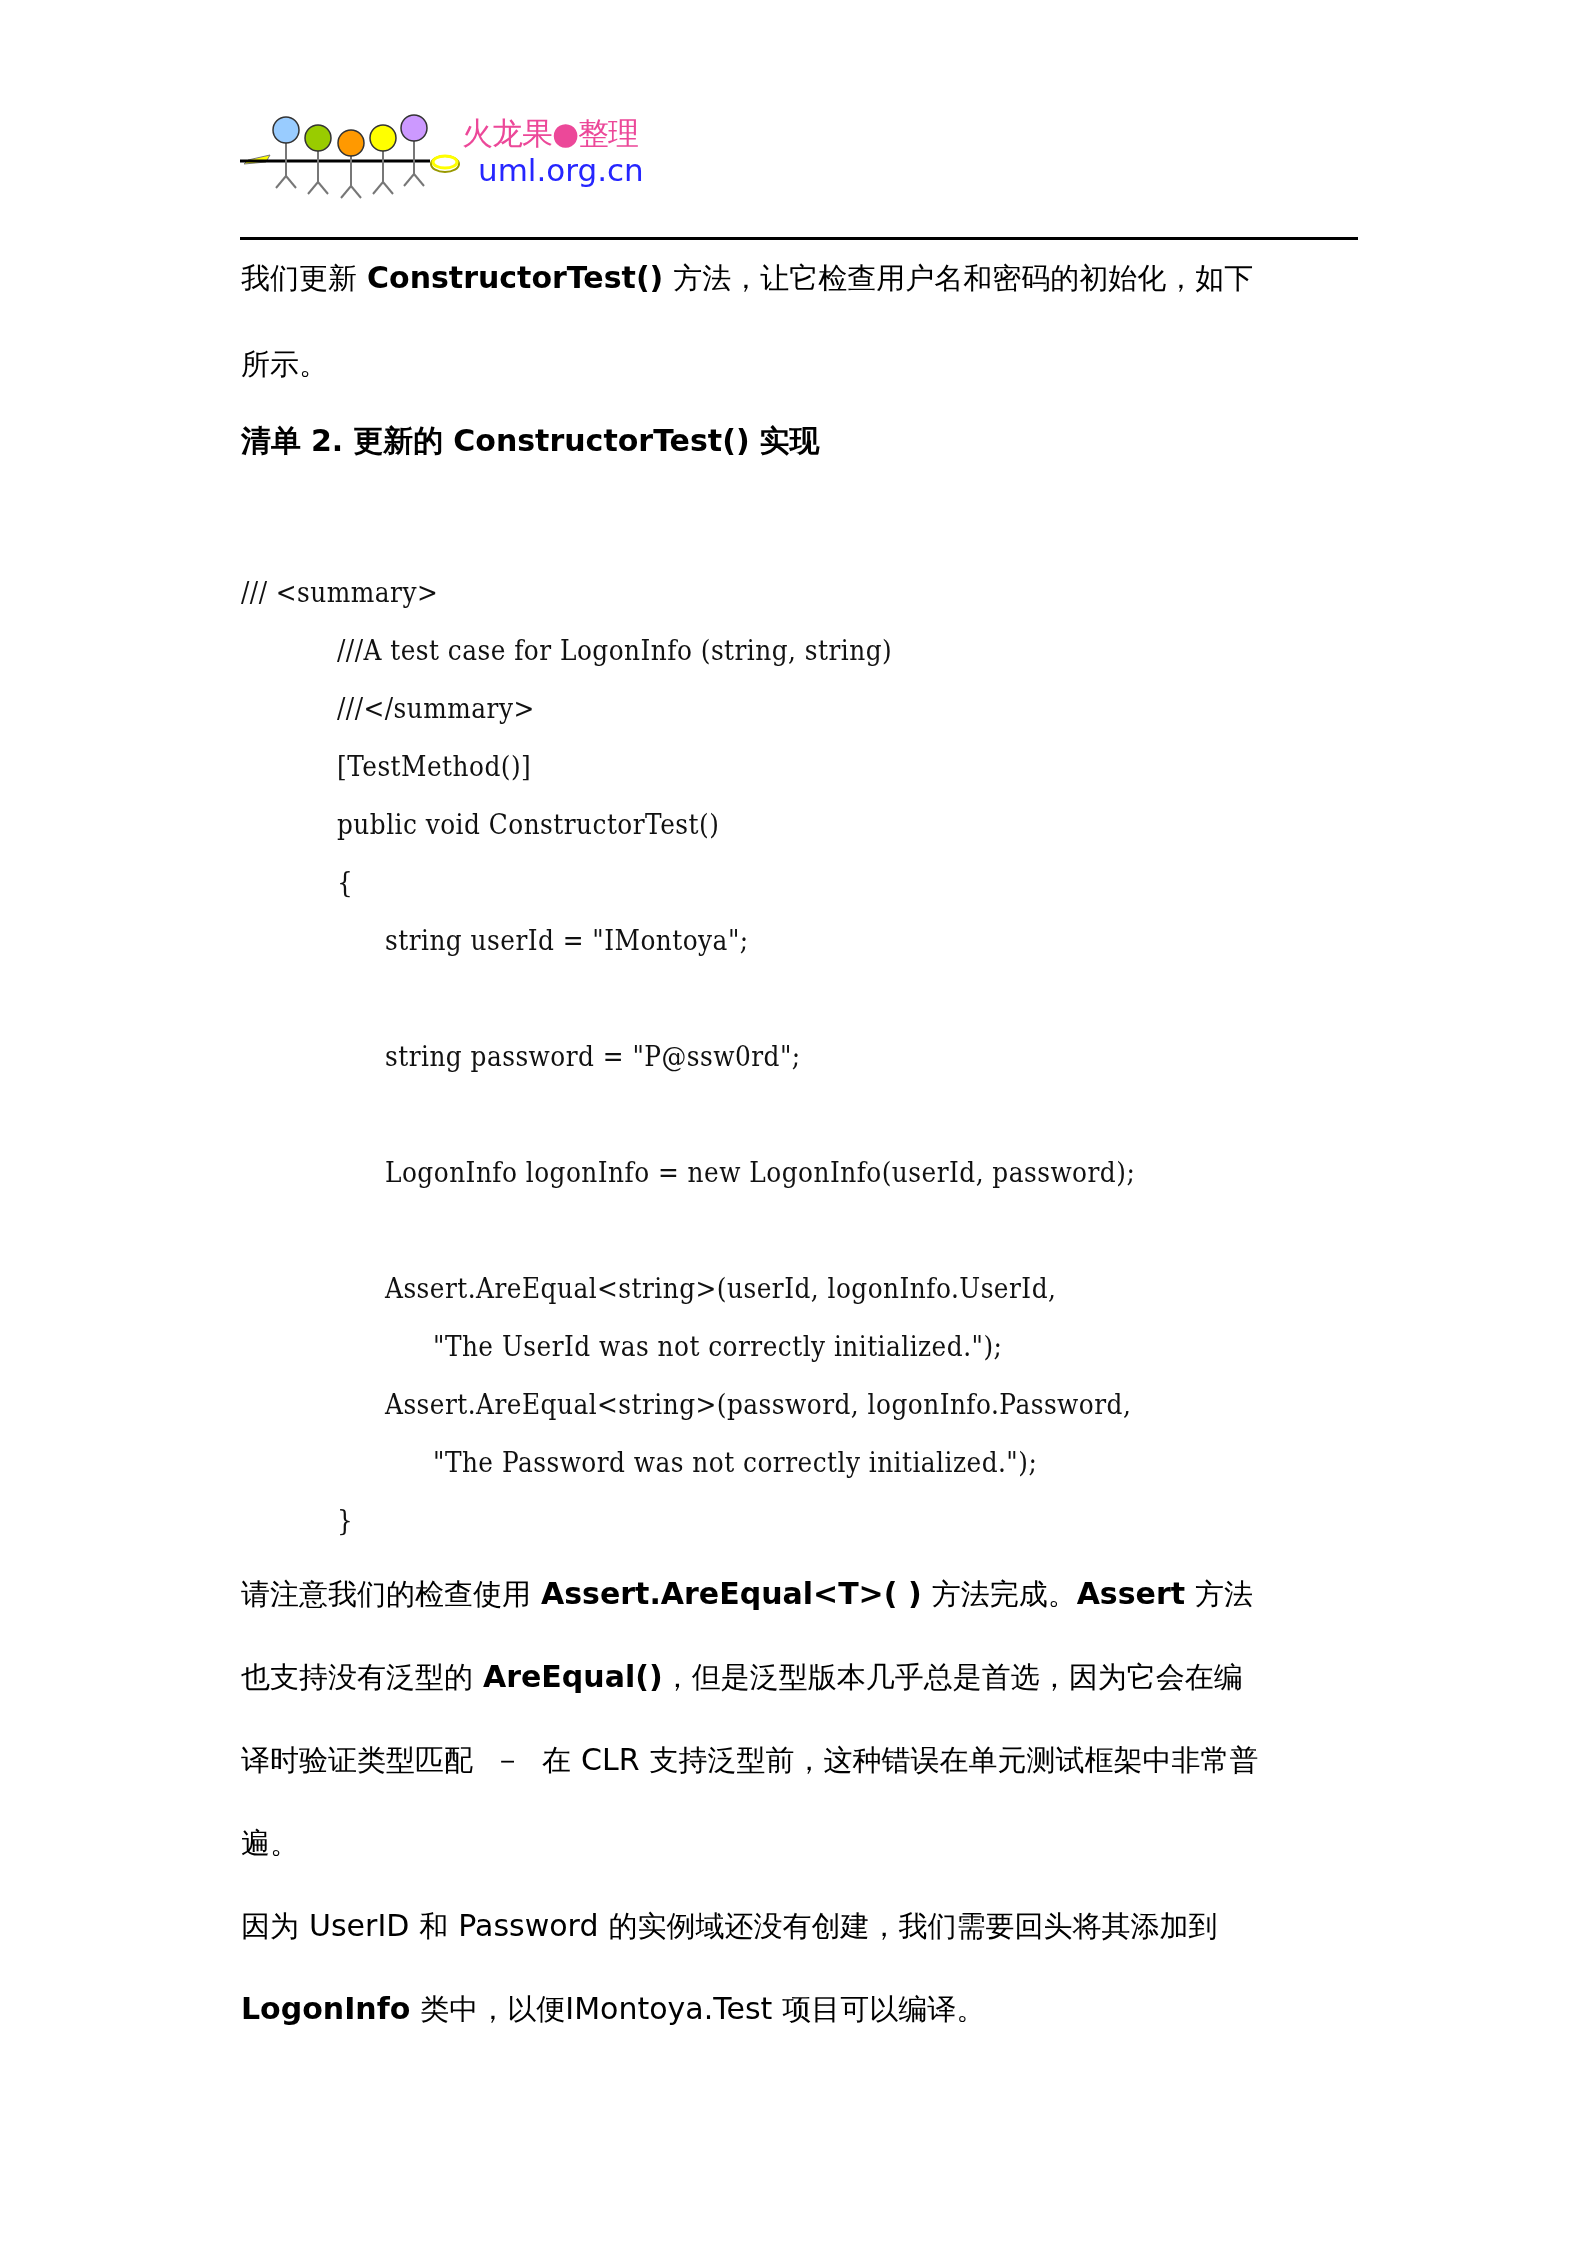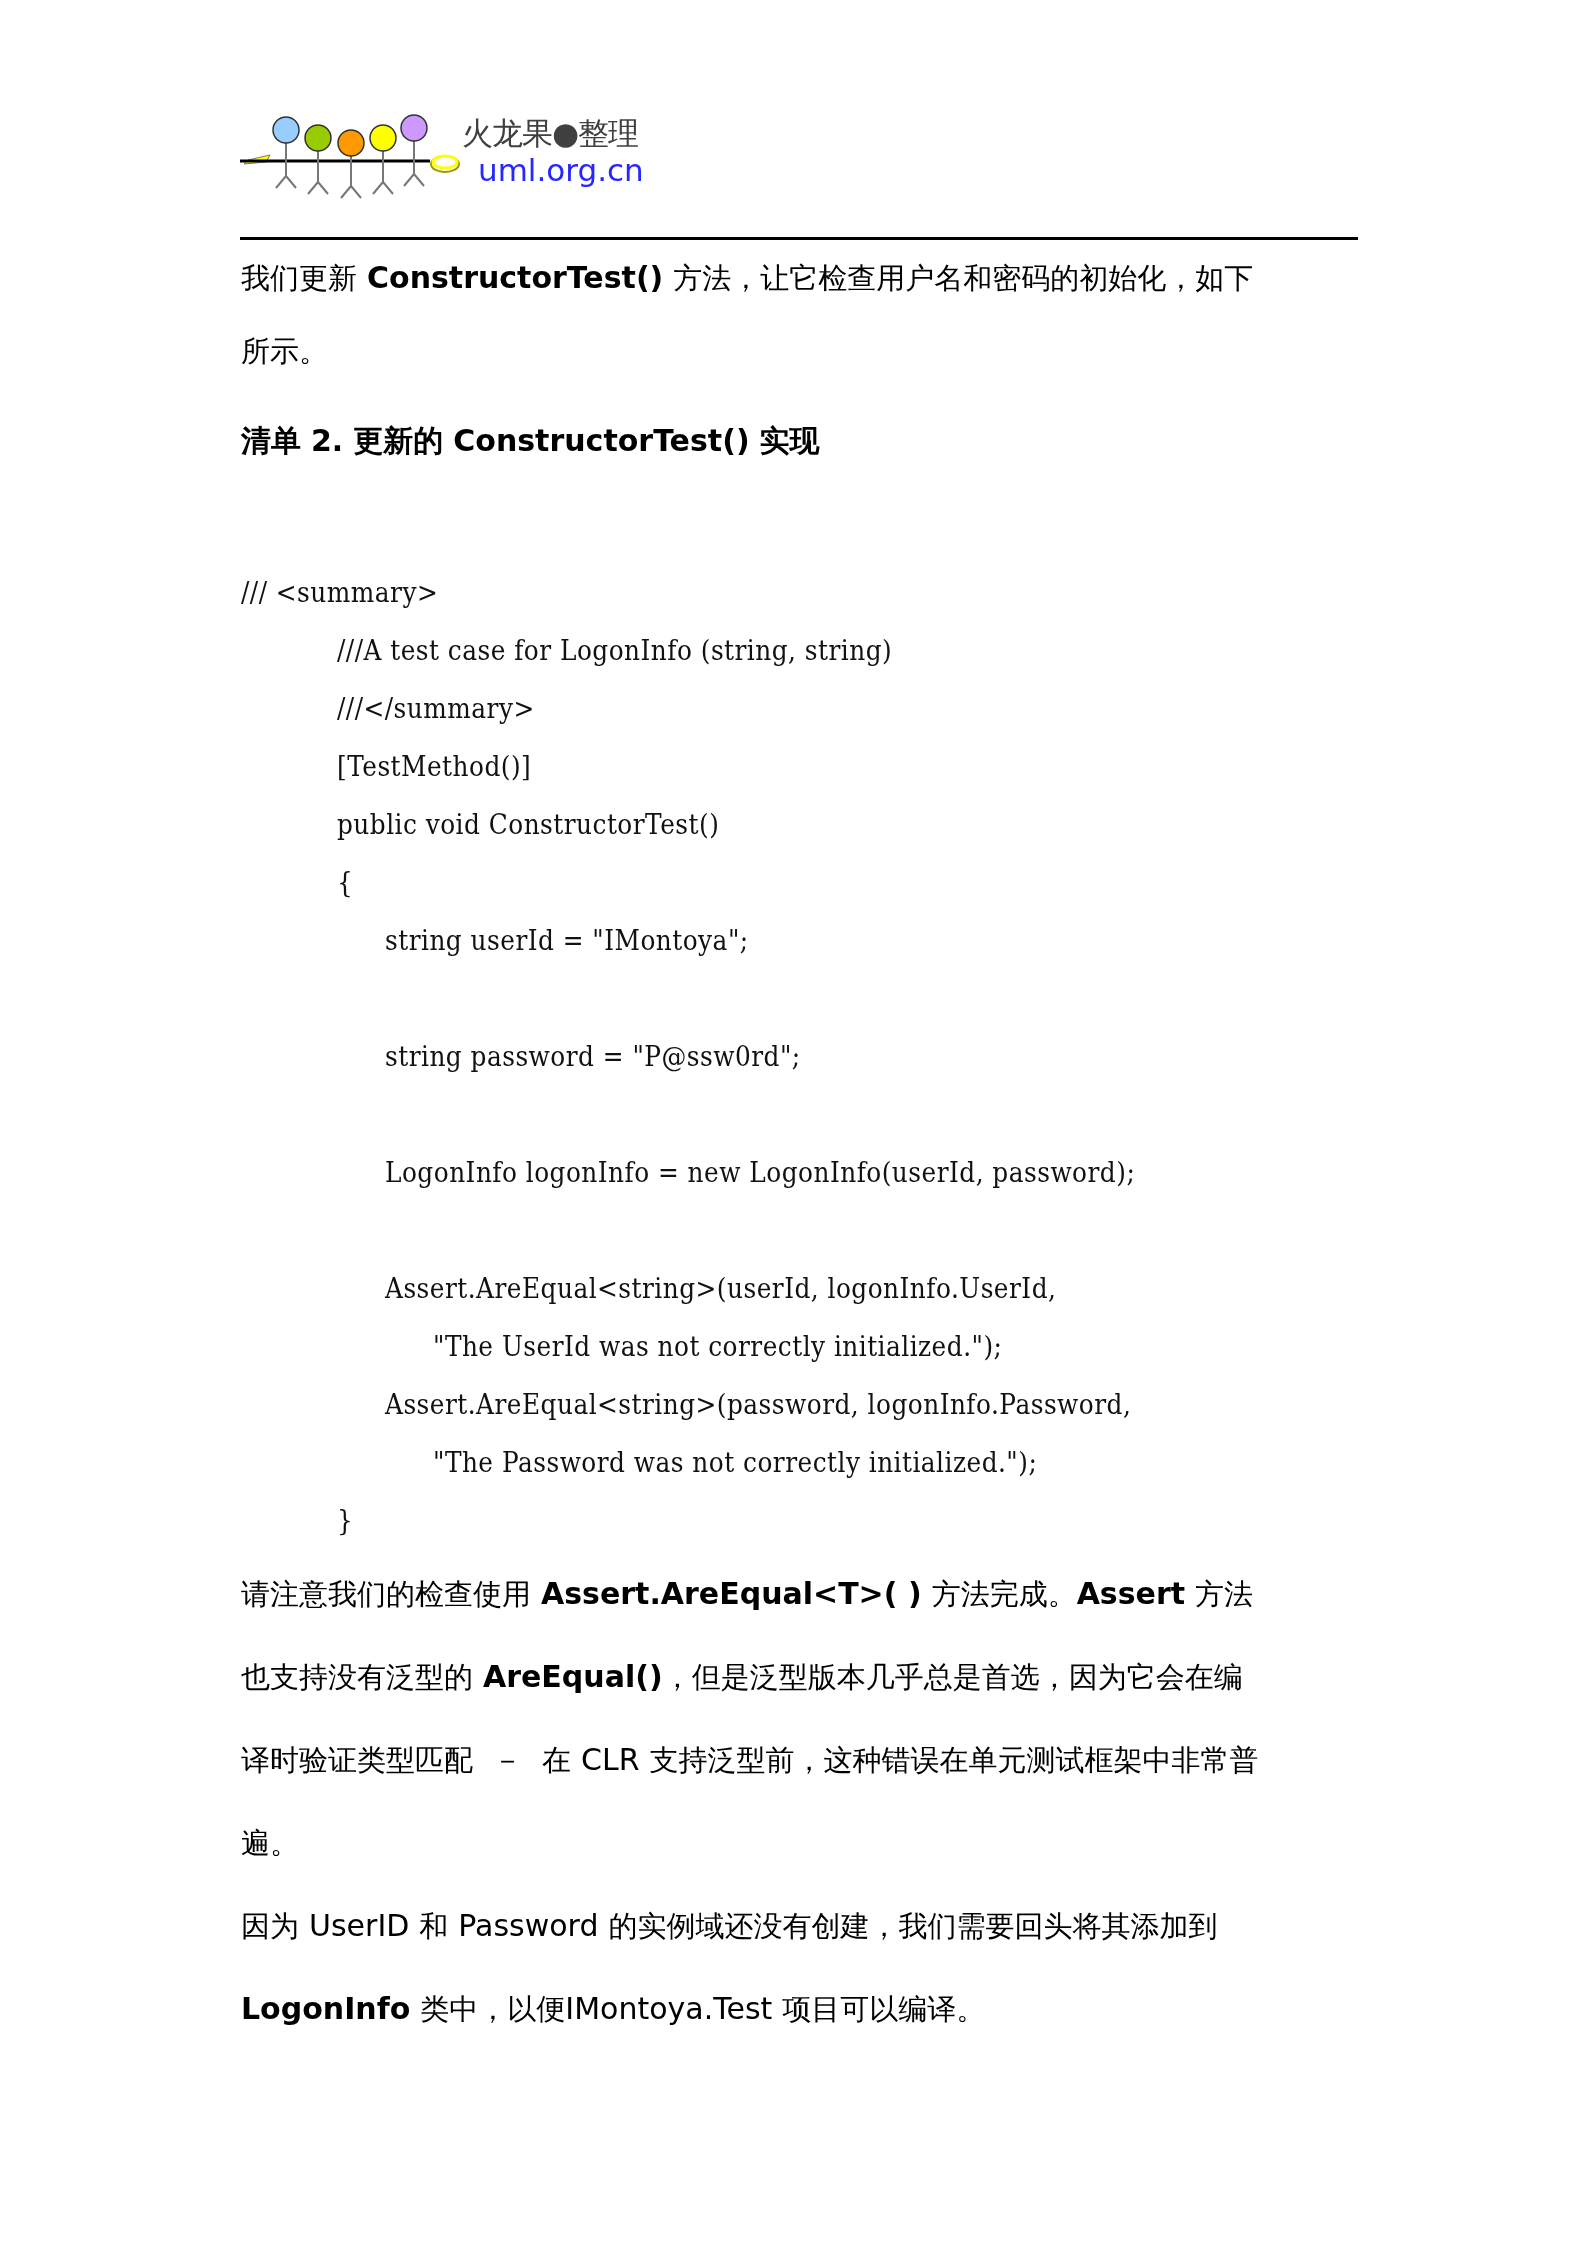--- a/index.html
+++ b/index.html
@@ -28,21 +28,21 @@
       left: 0;
       top: 0;
     }
     .logo-title {
       position: absolute;
       left: 222px;
       top: 14px;
       font-family: "DejaVu Sans", sans-serif;
       font-size: 31px;
       line-height: 38px;
-      color: #404040;
+      color: #ec4899;
       white-space: nowrap;
       letter-spacing: -1px;
     }
     .logo-url {
       position: absolute;
       left: 238px;
       top: 54px;
       font-family: "DejaVu Sans", sans-serif;
       font-size: 31px;
       line-height: 32px;
@@ -148,21 +148,21 @@
   <div class="logo-title">火龙果●整理</div>
   <div class="logo-url">uml.org.cn</div>
   <div class="header-rule"></div>
 </div>
 
 <div class="content" style="top:0;">
 
   <div class="para-line" style="top:261px;">
     <span class="cjk">我们更新</span><span class="gap"></span><span class="bold">ConstructorTest()</span><span class="gap"></span><span class="cjk">方法，让它检查用户名和密码的初始化，如下</span>
   </div>
-  <div class="para-line" style="top:334px;">
+  <div class="para-line" style="top:347px;">
     <span class="cjk">所示。</span>
   </div>
 
   <div class="para-line heading" style="top:424px;">
     <span>清单</span><span class="gap"></span><span>2.</span><span class="gap"></span><span>更新的</span><span class="gap"></span><span>ConstructorTest()</span><span class="gap"></span><span>实现</span>
   </div>
 </div>
 
 <div>
   <div class="code-line" style="left:241px; top:577px;">/// &lt;summary&gt;</div>

